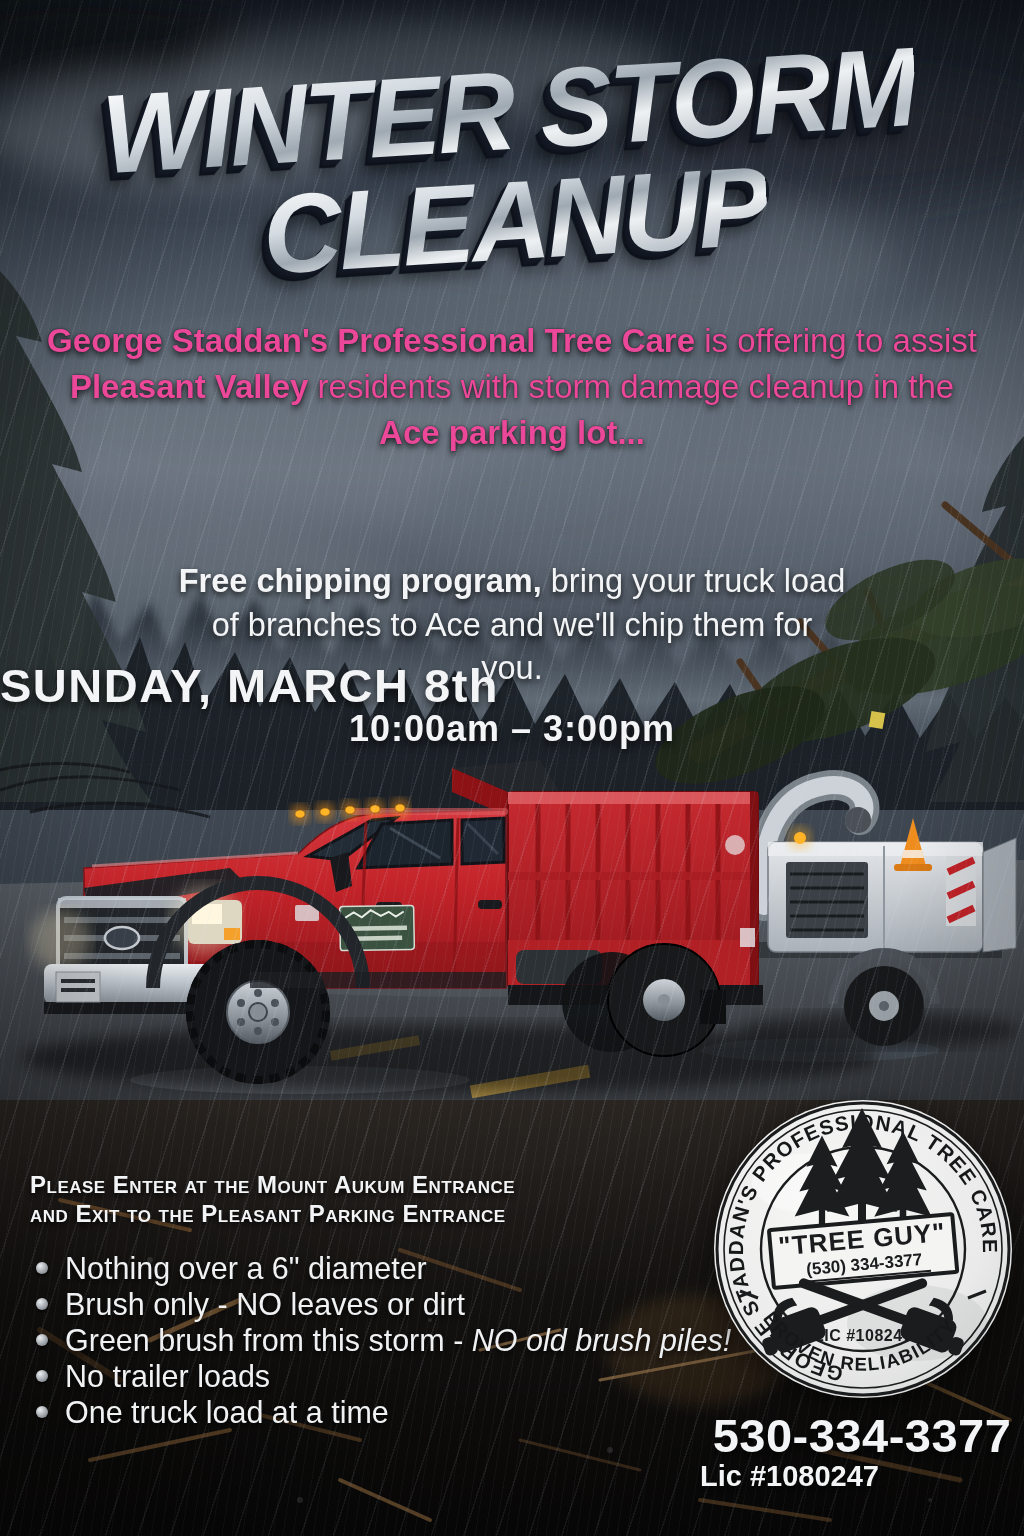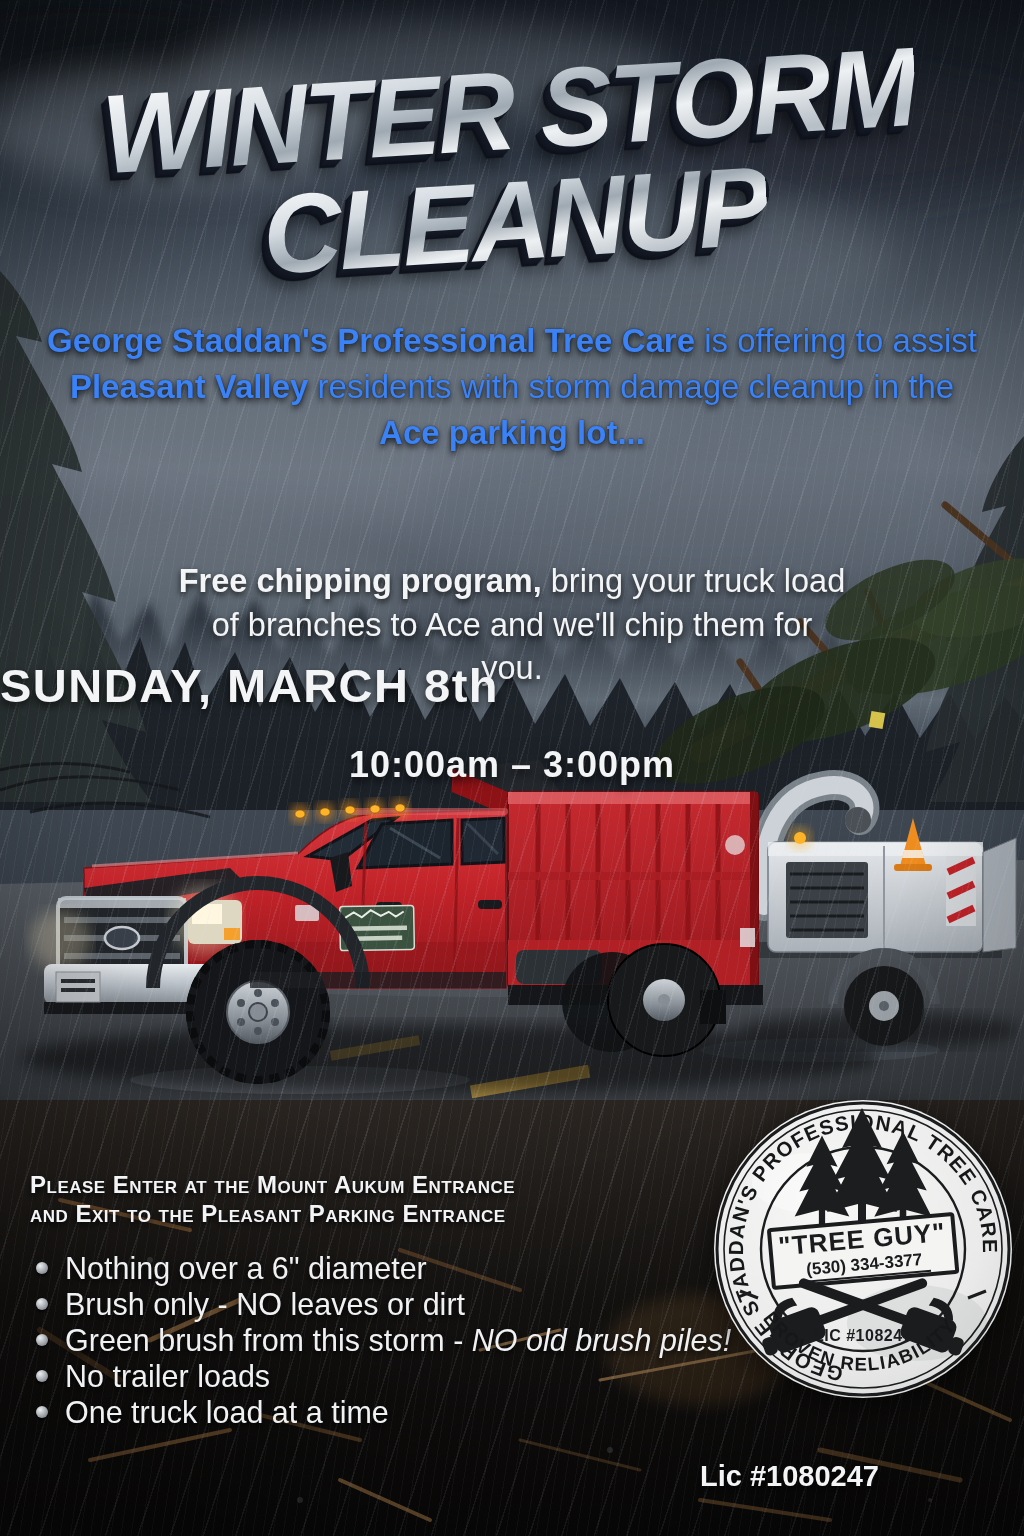--- a/index.html
+++ b/index.html
@@ -25,40 +25,40 @@
     text-shadow:-1px 1px 0 #141a25,-2px 2px 0 #141a25,-3px 3px 0 #131823,-4px 4px 0 #121722,
                 -5px 5px 0 #111621,-6px 6px 0 #10141e,-7px 7px 0 #0e121b,-8px 8px 1px #0d111a,
                 -11px 12px 16px rgba(0,0,0,.6); }
   .t3d .face { position:relative; color:#e9edf0; }
   @supports (-webkit-background-clip:text) {
     .t3d .face { background:linear-gradient(172deg,#ffffff 4%,#d4dbe1 32%,#9fa9b2 48%,#eef1f3 62%,#b6bec6 82%,#e3e7ea 100%);
       -webkit-background-clip:text; -webkit-text-fill-color:transparent; }
   }
   
   .intro { position:absolute; top:318px; left:40px; right:40px; margin:0; text-align:center;
-    font-size:33px; line-height:1.40; font-weight:400; color:#3b82f6;
+    font-size:33px; line-height:1.40; font-weight:400; color:#ec4899;
     text-shadow:0 3px 6px rgba(0,0,0,.8),0 0 2px rgba(0,0,0,.55); }
   .intro b { font-weight:bold; }
   
   .free { position:absolute; top:474px; left:0; right:0; text-align:center; }
   .free .wrap { position:relative; display:inline-block; font-weight:bold; font-size:78px; letter-spacing:0; }
   .free .back { position:absolute; left:0; right:0; top:0; color:#0b0c0e; -webkit-text-stroke:8px #0b0c0e;
     text-shadow:0 0 18px rgba(255,255,255,.55),0 0 7px rgba(235,240,245,.45),0 6px 14px rgba(0,0,0,.55); }
   .free .face { position:relative; color:#cf2b30; }
   @supports (-webkit-background-clip:text) {
     .free .face { background:linear-gradient(180deg,#ea4a4d 0%,#d02d31 45%,#9a1317 100%);
       -webkit-background-clip:text; -webkit-text-fill-color:transparent; }
   }
   
   .chip { position:absolute; top:560px; left:178px; right:178px; margin:0; text-align:center;
     font-size:32.5px; line-height:1.34; text-shadow:0 3px 6px rgba(0,0,0,.8); }
   .chip b { font-weight:bold; }
   .date { position:absolute; top:658px; left:0; right:0; text-align:left;
     font-size:47px; font-weight:bold; letter-spacing:1.5px; text-shadow:0 4px 8px rgba(0,0,0,.75); }
-  .time { position:absolute; top:744px; left:0; right:0; text-align:center;
+  .time { position:absolute; top:708px; left:0; right:0; text-align:center;
     font-size:36px; font-weight:bold; letter-spacing:1px; text-shadow:0 4px 8px rgba(0,0,0,.75); }
   
   .loc-head { position:absolute; top:1116px; left:30px; font-size:37px; font-weight:bold;
     text-shadow:0 3px 6px rgba(0,0,0,.85); }
   .entrance { position:absolute; top:1170px; left:30px; font-size:24px; font-weight:bold;
     font-variant:small-caps; letter-spacing:.5px; line-height:1.22; text-shadow:0 3px 6px rgba(0,0,0,.85); }
   .rules { position:absolute; top:1250px; left:34px; margin:0; padding:0; list-style:none;
     font-size:30.5px; color:#eff1f3; text-shadow:0 3px 6px rgba(0,0,0,.85); }
   .rules li { display:flex; align-items:center; height:36px; }
   .rules .dot { flex:0 0 auto; width:12px; height:12px; border-radius:50%; margin:0 17px 0 2px;
@@ -462,15 +462,16 @@
       </g>
       <text x="151" y="243" text-anchor="middle" font-size="16" font-weight="bold" letter-spacing=".5" fill="#1b1c1e">LIC #108247</text>
       <text font-size="18.5" font-weight="bold" letter-spacing="1.5" fill="#161719">
         <textPath href="#arcBot" startOffset="14">PROVEN RELIABILITY</textPath>
       </text>
       <line x1="28" y1="193" x2="46" y2="200" stroke="#1b1c1e" stroke-width="3"></line>
       <line x1="256" y1="200" x2="274" y2="193" stroke="#1b1c1e" stroke-width="3"></line>
     </svg>
   </div>
 
+  <div class="phone">530-334-3377</div>
   <div class="lic">Lic #1080247</div>
 
 </div>
 
 </body></html>

